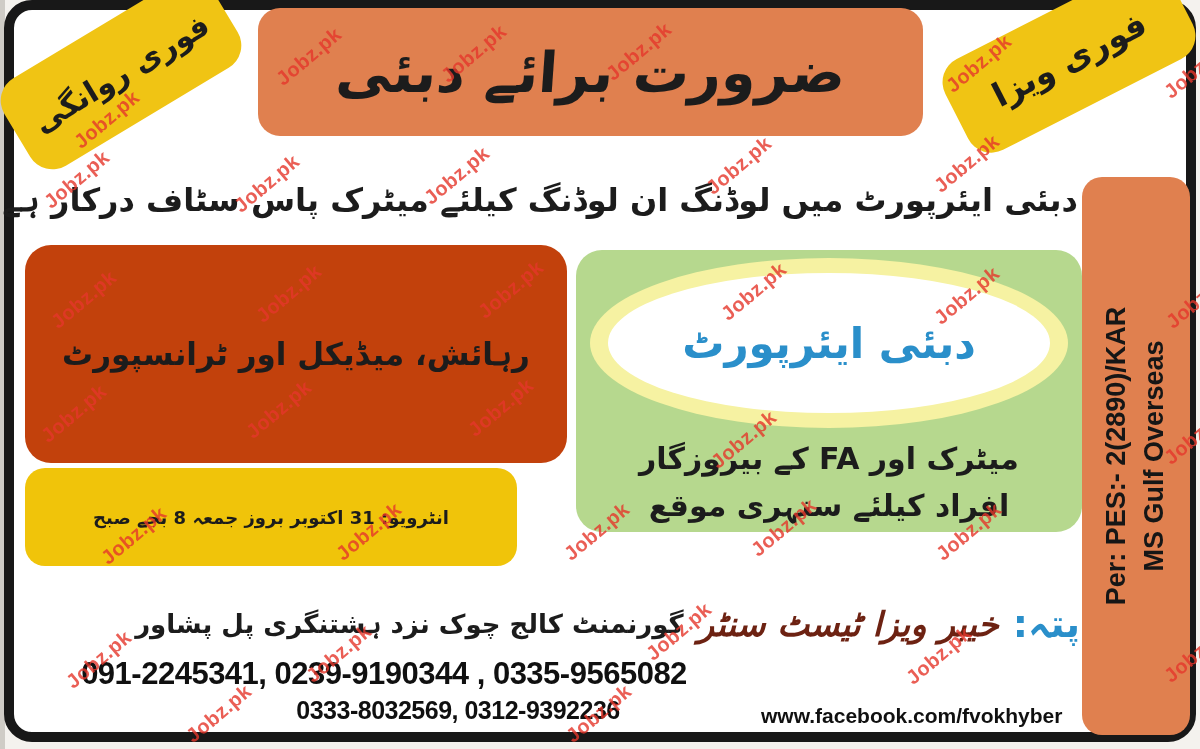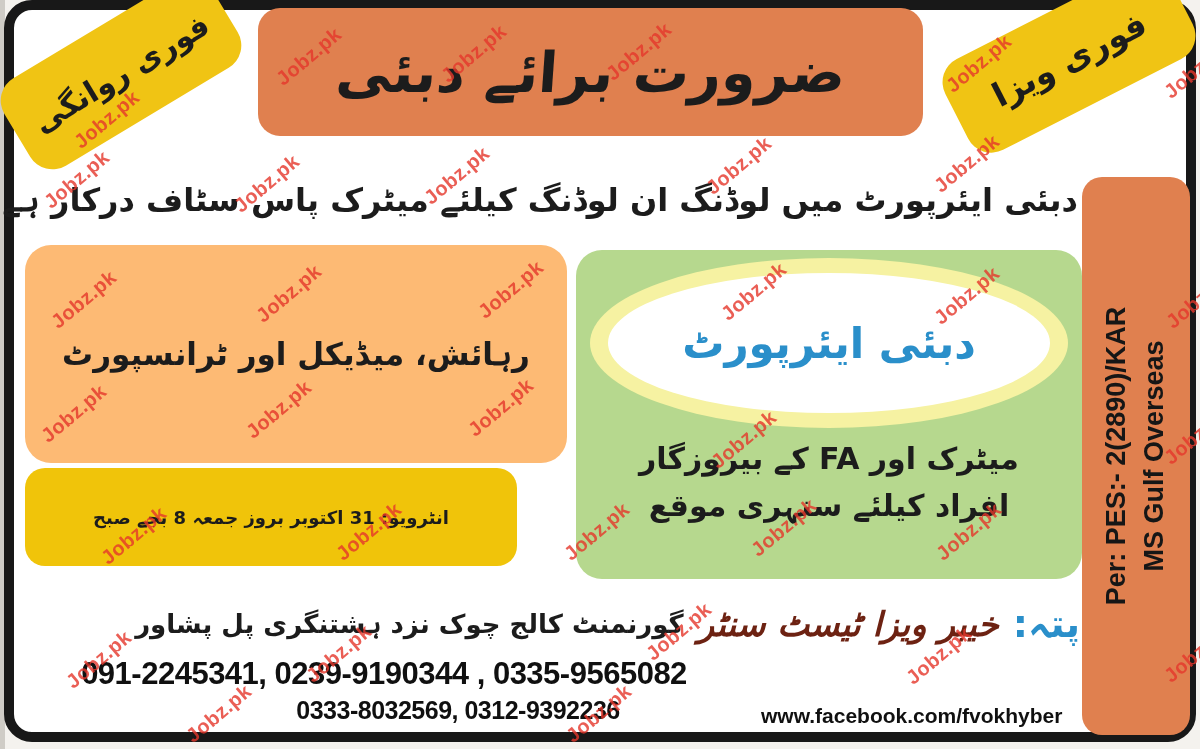--- a/index.html
+++ b/index.html
@@ -40,29 +40,29 @@
   .corner-right .t{font-size:33px;}
 
   
   .headline{
     left:30px;top:152px;width:1048px;height:100px;z-index:1;
     font-size:32px;line-height:96px;text-align:center;white-space:nowrap;
   }
 
   
   .benefits-box{
-    left:25px;top:245px;width:542px;height:218px;background:#fdba74;
+    left:25px;top:245px;width:542px;height:218px;background:#c2410c;
     border-radius:26px;z-index:1;flex-direction:column;gap:6px;
   }
   .benefits-box .t1{font-size:31px;}
   .benefits-box .t2{font-size:31px;}
 
   
   .airport-box{
-    left:576px;top:250px;width:506px;height:329px;background:#b6d88e;
+    left:576px;top:250px;width:506px;height:282px;background:#b6d88e;
     border-radius:26px;z-index:1;
   }
   .oval-ring{
     position:absolute;left:14px;top:8px;width:478px;height:170px;
     background:#f6f2a2;border-radius:50%;
   }
   .oval-white{
     width:442px;height:140px;background:#ffffff;border-radius:50%;
   }
   .oval-white .t{font-size:42px;color:#2a8fca;font-weight:bold;}

